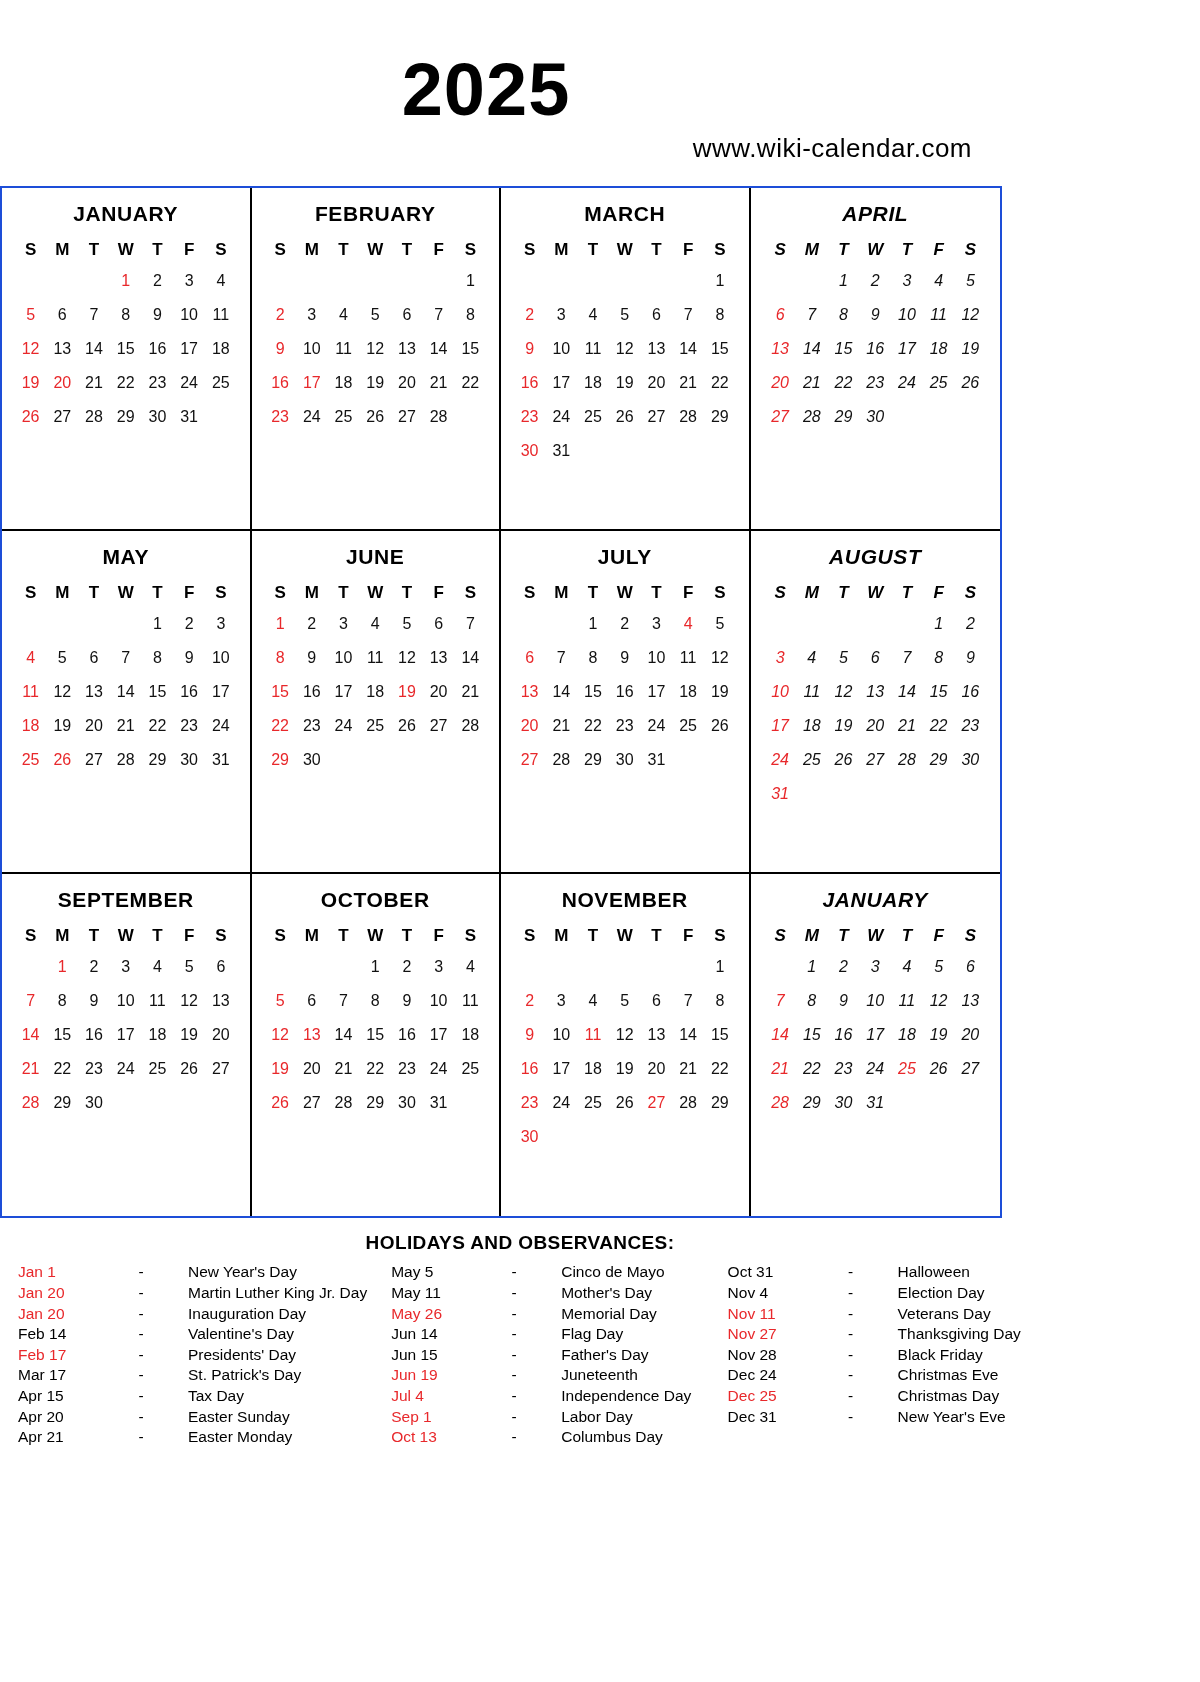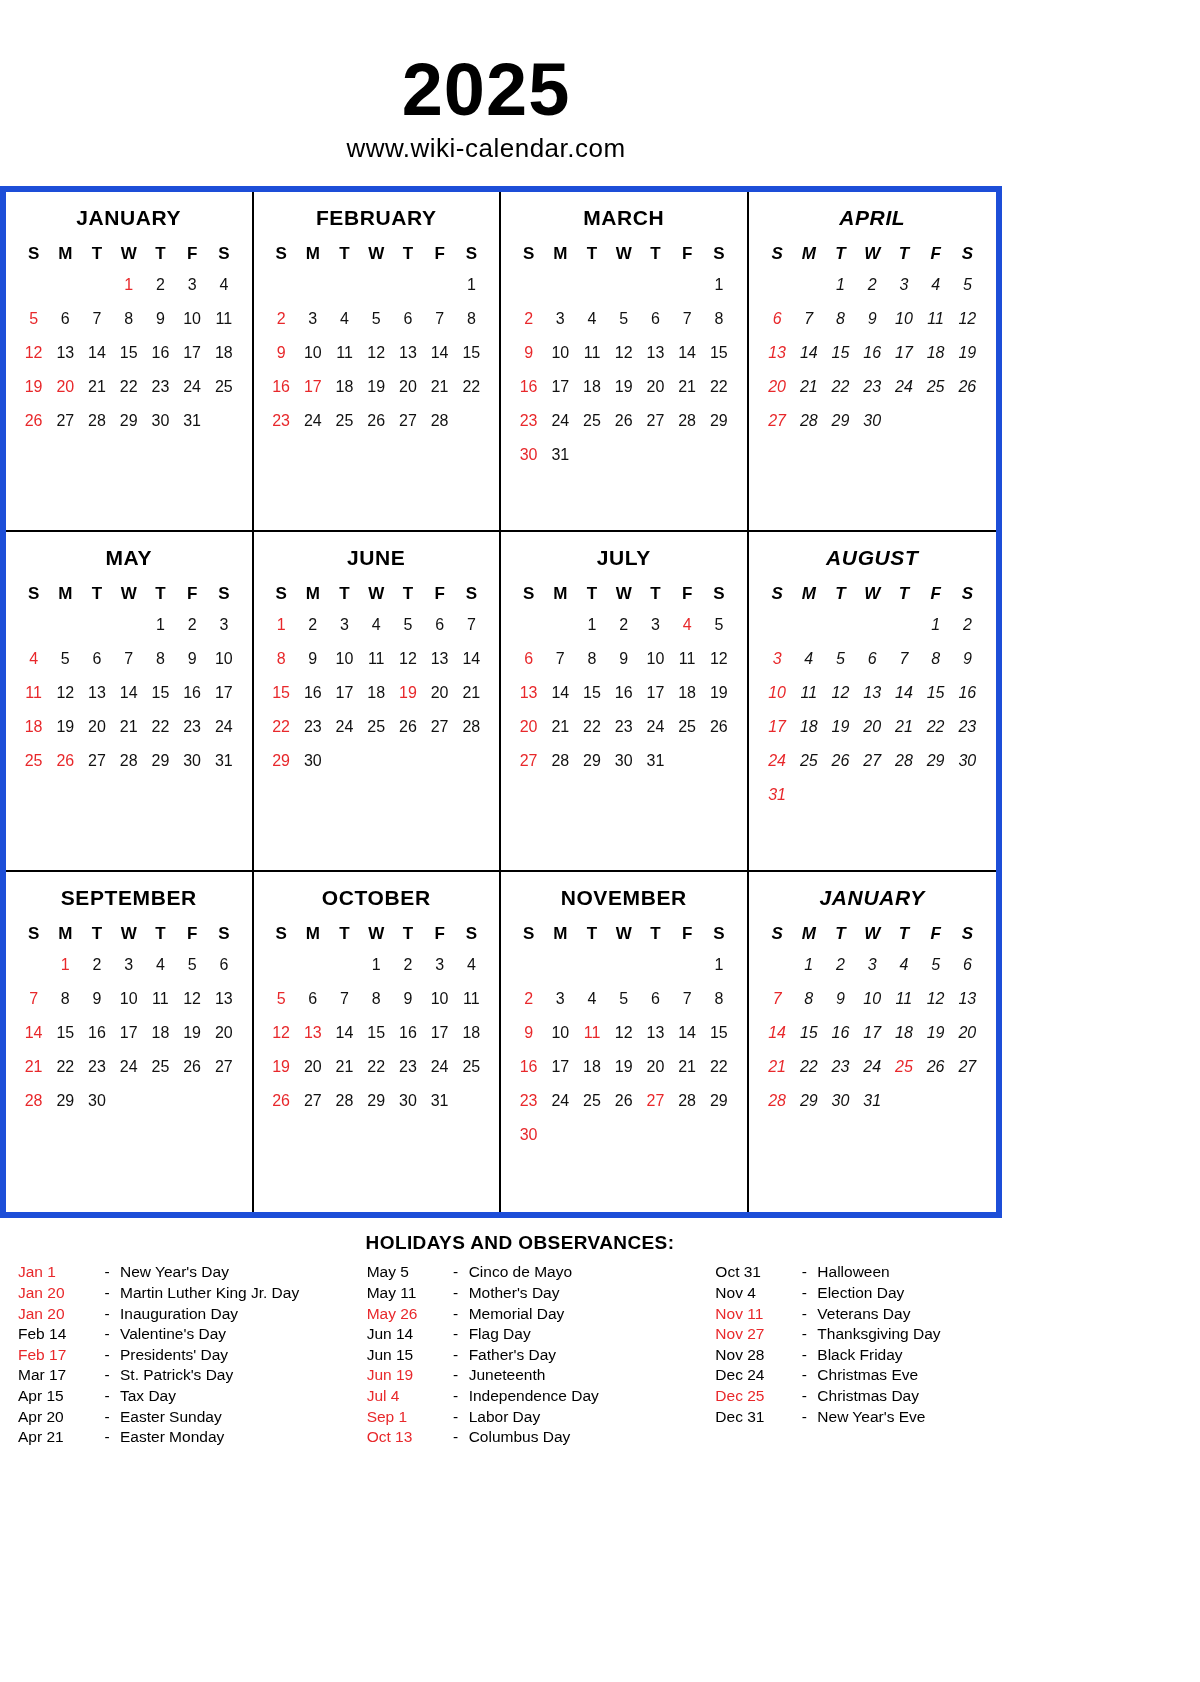--- a/index.html
+++ b/index.html
@@ -37,26 +37,27 @@
     font-size: 74px;
     font-weight: bold;
     letter-spacing: 1px;
     line-height: 1.04;
   }
   .header .site {
     font-size: 26px;
     font-weight: normal;
     margin-top: 6px;
     letter-spacing: 0.5px;
+    text-align: right;
   }
   
   .cal-wrap {
     margin: 22px auto 0 auto;
     width: 1002px;
-    border: 6px solid #1d4ed8;
+    border: 2px solid #1d4ed8;
     display: grid;
     grid-template-columns: repeat(4, 1fr);
     grid-template-rows: repeat(3, 1fr);
     height: 1032px;
   }
   .month {
     border-right: 2px solid #000;
     border-bottom: 2px solid #000;
     padding: 14px 10px 6px 10px;
     display: flex;
@@ -110,20 +111,21 @@
     grid-template-columns: repeat(3, 1fr);
     column-gap: 24px;
     padding-left: 18px;
   }
   .hol-row {
     display: flex;
     align-items: baseline;
     font-size: 15.5px;
     line-height: 20.6px;
     white-space: nowrap;
+    gap: 34px;
   }
   .hol-date {
     width: 76px;
     flex: 0 0 76px;
   }
   .hol-dash {
     width: 26px;
     flex: 0 0 26px;
     text-align: center;
   }

